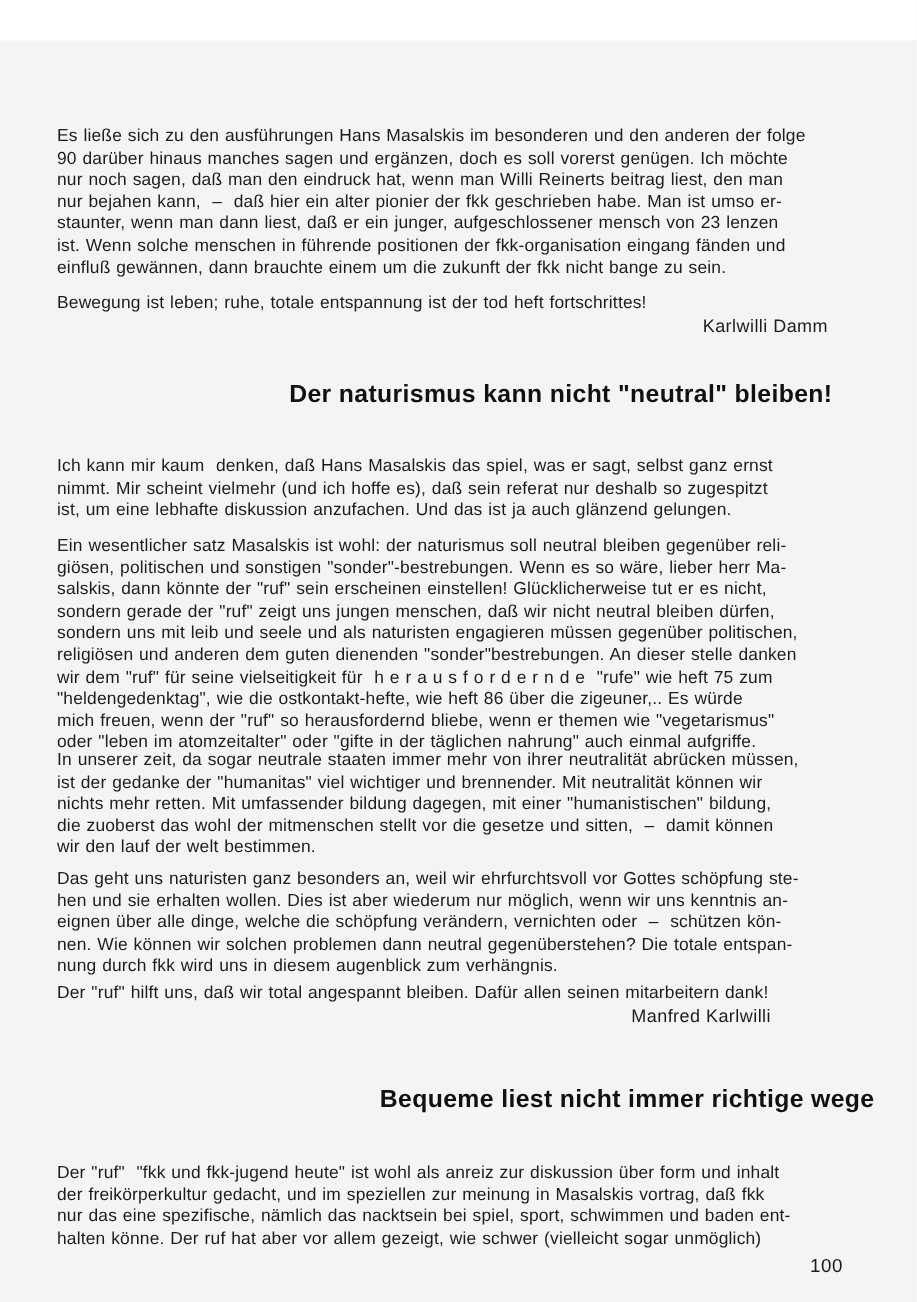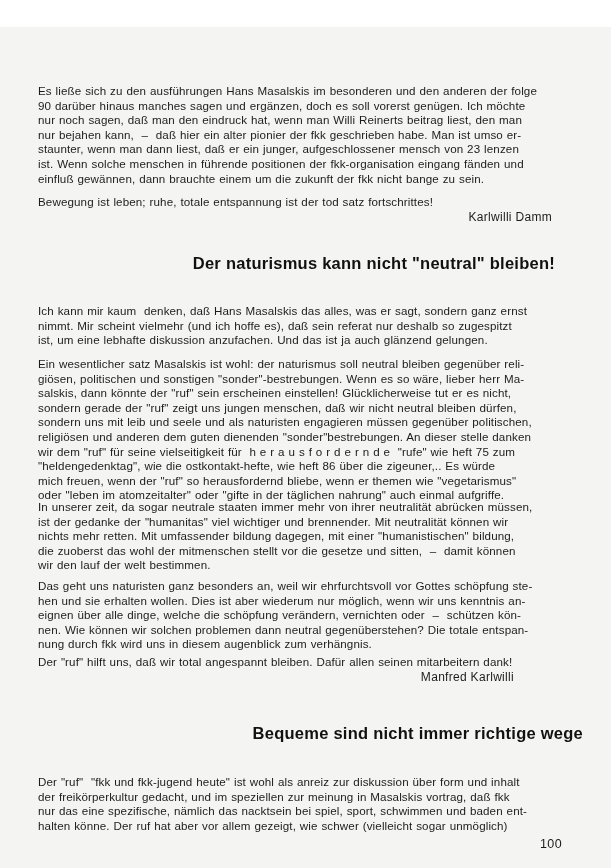--- a/index.html
+++ b/index.html
@@ -51,27 +51,27 @@
 <div class="page">
 
   <div class="txt" style="top:57px">Es ließe sich zu den ausführungen Hans Masalskis im besonderen und den anderen der folge
 90 darüber hinaus manches sagen und ergänzen, doch es soll vorerst genügen. Ich möchte
 nur noch sagen, daß man den eindruck hat, wenn man Willi Reinerts beitrag liest, den man
 nur bejahen kann,  –  daß hier ein alter pionier der fkk geschrieben habe. Man ist umso er-
 staunter, wenn man dann liest, daß er ein junger, aufgeschlossener mensch von 23 lenzen
 ist. Wenn solche menschen in führende positionen der fkk-organisation eingang fänden und
 einfluß gewännen, dann brauchte einem um die zukunft der fkk nicht bange zu sein.</div>
 
-  <div class="txt" style="top:168px">Bewegung ist leben; ruhe, totale entspannung ist der tod satz fortschrittes!</div>
+  <div class="txt" style="top:168px">Bewegung ist leben; ruhe, totale entspannung ist der tod heft fortschrittes!</div>
 
   <div class="sig" style="top:183px; right:59px">Karlwilli Damm</div>
 
   <div class="heading" style="top:227px; right:56px">Der naturismus kann nicht "neutral" bleiben!</div>
 
-  <div class="txt" style="top:277px">Ich kann mir kaum  denken, daß Hans Masalskis das alles, was er sagt, sondern ganz ernst
+  <div class="txt" style="top:277px">Ich kann mir kaum  denken, daß Hans Masalskis das spiel, was er sagt, selbst ganz ernst
 nimmt. Mir scheint vielmehr (und ich hoffe es), daß sein referat nur deshalb so zugespitzt
 ist, um eine lebhafte diskussion anzufachen. Und das ist ja auch glänzend gelungen.</div>
 
   <div class="txt" style="top:330px">Ein wesentlicher satz Masalskis ist wohl: der naturismus soll neutral bleiben gegenüber reli-
 giösen, politischen und sonstigen "sonder"-bestrebungen. Wenn es so wäre, lieber herr Ma-
 salskis, dann könnte der "ruf" sein erscheinen einstellen! Glücklicherweise tut er es nicht,
 sondern gerade der "ruf" zeigt uns jungen menschen, daß wir nicht neutral bleiben dürfen,
 sondern uns mit leib und seele und als naturisten engagieren müssen gegenüber politischen,
 religiösen und anderen dem guten dienenden "sonder"bestrebungen. An dieser stelle danken
 wir dem "ruf" für seine vielseitigkeit für  h e r a u s f o r d e r n d e  "rufe" wie heft 75 zum
@@ -88,21 +88,21 @@
   <div class="txt" style="top:473px">In unserer zeit, da sogar neutrale staaten immer mehr von ihrer neutralität abrücken müssen,
 ist der gedanke der "humanitas" viel wichtiger und brennender. Mit neutralität können wir
 nichts mehr retten. Mit umfassender bildung dagegen, mit einer "humanistischen" bildung,
 die zuoberst das wohl der mitmenschen stellt vor die gesetze und sitten,  –  damit können
 wir den lauf der welt bestimmen.</div>
 
   <div class="txt" style="top:628px">Der "ruf" hilft uns, daß wir total angespannt bleiben. Dafür allen seinen mitarbeitern dank!</div>
 
   <div class="sig" style="top:643px; right:97px">Manfred Karlwilli</div>
 
-  <div class="heading" style="top:697px; right:28px">Bequeme sind nicht immer richtige wege</div>
+  <div class="heading" style="top:697px; right:28px">Bequeme liest nicht immer richtige wege</div>
 
   <div class="txt" style="top:748px">Der "ruf"  "fkk und fkk-jugend heute" ist wohl als anreiz zur diskussion über form und inhalt
 der freikörperkultur gedacht, und im speziellen zur meinung in Masalskis vortrag, daß fkk
 nur das eine spezifische, nämlich das nacktsein bei spiel, sport, schwimmen und baden ent-
 halten könne. Der ruf hat aber vor allem gezeigt, wie schwer (vielleicht sogar unmöglich)</div>
 
   <div class="pagenum" style="top:810px; right:49px">100</div>
 
 </div>
 

